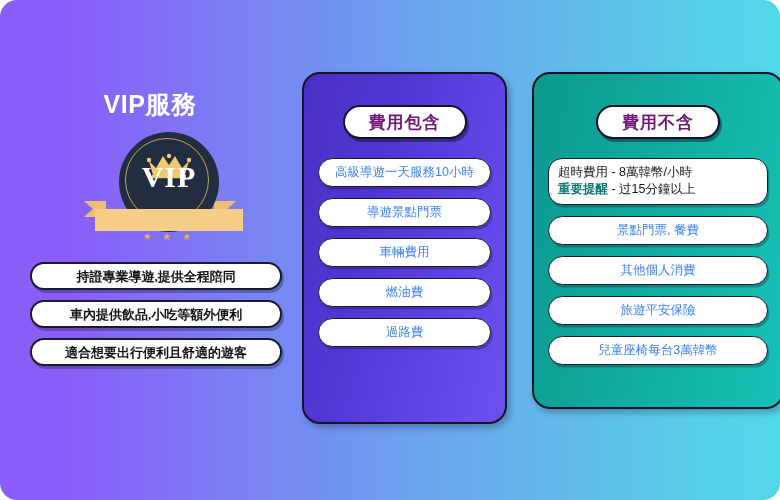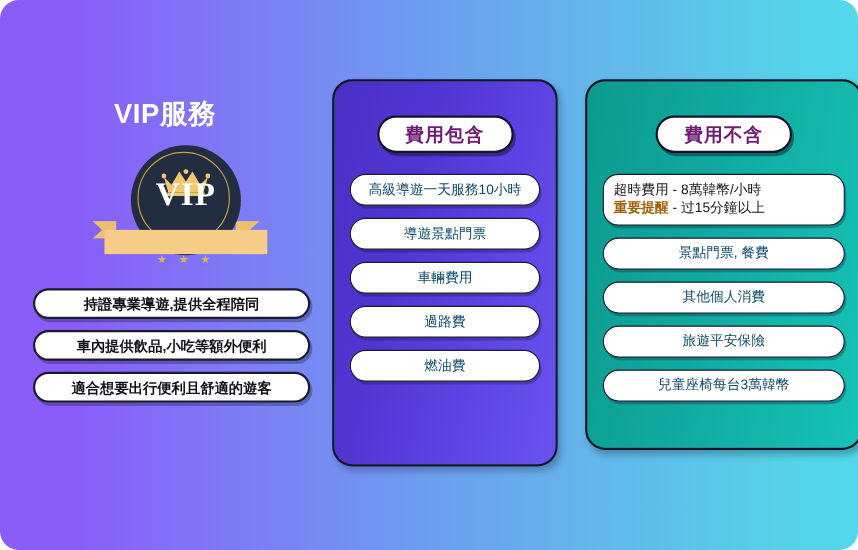--- a/index.html
+++ b/index.html
@@ -157,20 +157,21 @@
     height: 28px;
     margin-bottom: 10px;
     background: #ffffff;
     border: 2px solid #1b1b2e;
     border-radius: 16px;
     box-shadow: 2px 3px 0 rgba(20,20,45,0.30);
     display: flex;
     align-items: center;
     justify-content: center;
     box-sizing: border-box;
+    font-family: Liberation Serif, serif;
   }
   .feature-pill span {
     color: #111118;
     font-size: 13px;
     font-weight: bold;
     line-height: 1;
     white-space: nowrap;
   }
 
   
@@ -232,21 +233,21 @@
     border-radius: 16px;
     box-shadow: 1.5px 2.5px 0 rgba(15,15,35,0.28);
     height: 29px;
     margin-bottom: 11px;
     display: flex;
     align-items: center;
     justify-content: center;
     box-sizing: border-box;
   }
   .item-pill span {
-    color: #0c4a6e;
+    color: #3b82f6;
     font-size: 12.5px;
     line-height: 1;
     white-space: nowrap;
   }
 
   
   .note-pill {
     background: #ffffff;
     border: 1.8px solid #1a1a30;
     border-radius: 14px;
@@ -255,21 +256,21 @@
     padding: 5px 9px 6px 9px;
     box-sizing: border-box;
   }
   .note-line {
     color: #15151c;
     font-size: 12.5px;
     line-height: 17px;
     white-space: nowrap;
   }
   .note-em {
-    color: #a16207;
+    color: #0f766e;
     font-weight: bold;
   }
 </style>
 </head>
 <body>
 
 <div class="poster">
 
   <div class="left-col">
 
@@ -315,24 +316,24 @@
       <div class="item-pill">
         <span>高級導遊一天服務10小時</span>
       </div>
       <div class="item-pill">
         <span>導遊景點門票</span>
       </div>
       <div class="item-pill">
         <span>車輛費用</span>
       </div>
       <div class="item-pill">
+        <span>燃油費</span>
+      </div>
+      <div class="item-pill">
         <span>過路費</span>
-      </div>
-      <div class="item-pill">
-        <span>燃油費</span>
       </div>
     </div>
   </div>
 
   <div class="card card-excluded">
     <div class="card-title">
       <span>費用不含</span>
     </div>
     <div class="card-list">
 

